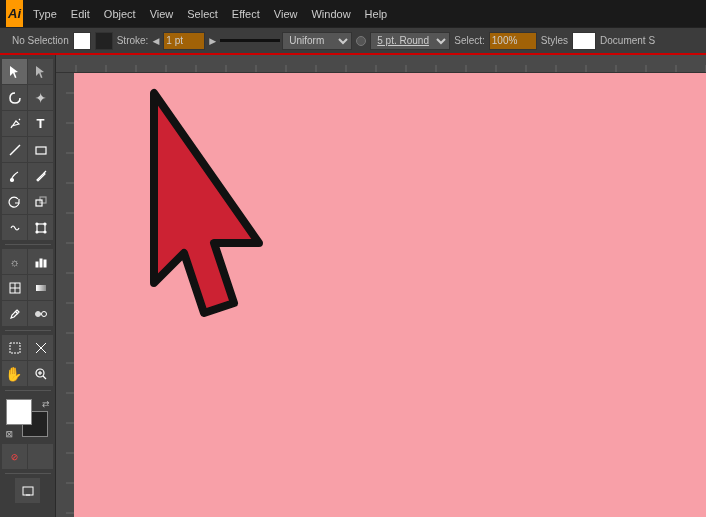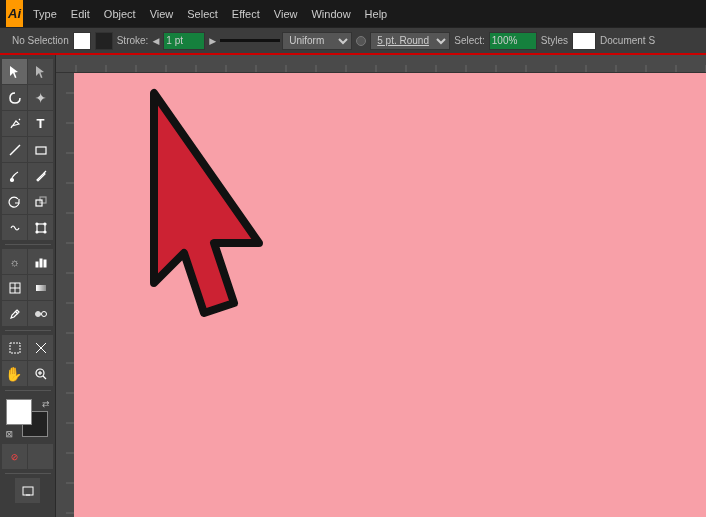--- a/index.html
+++ b/index.html
@@ -63,21 +63,21 @@
       height: 18px;
       background: #555;
       border: 1px solid #333;
       color: #ccc;
       font-size: 10px;
       padding: 0 2px;
     }
     .opts-input {
       height: 18px;
       width: 42px;
-      background: #15803d;
+      background: #a16207;
       border: 1px solid #333;
       color: #ccc;
       font-size: 10px;
       padding: 0 2px;
     }
     .opts-swatch {
       width: 18px;
       height: 18px;
       background: #fff;
       border: 1px solid #333;

